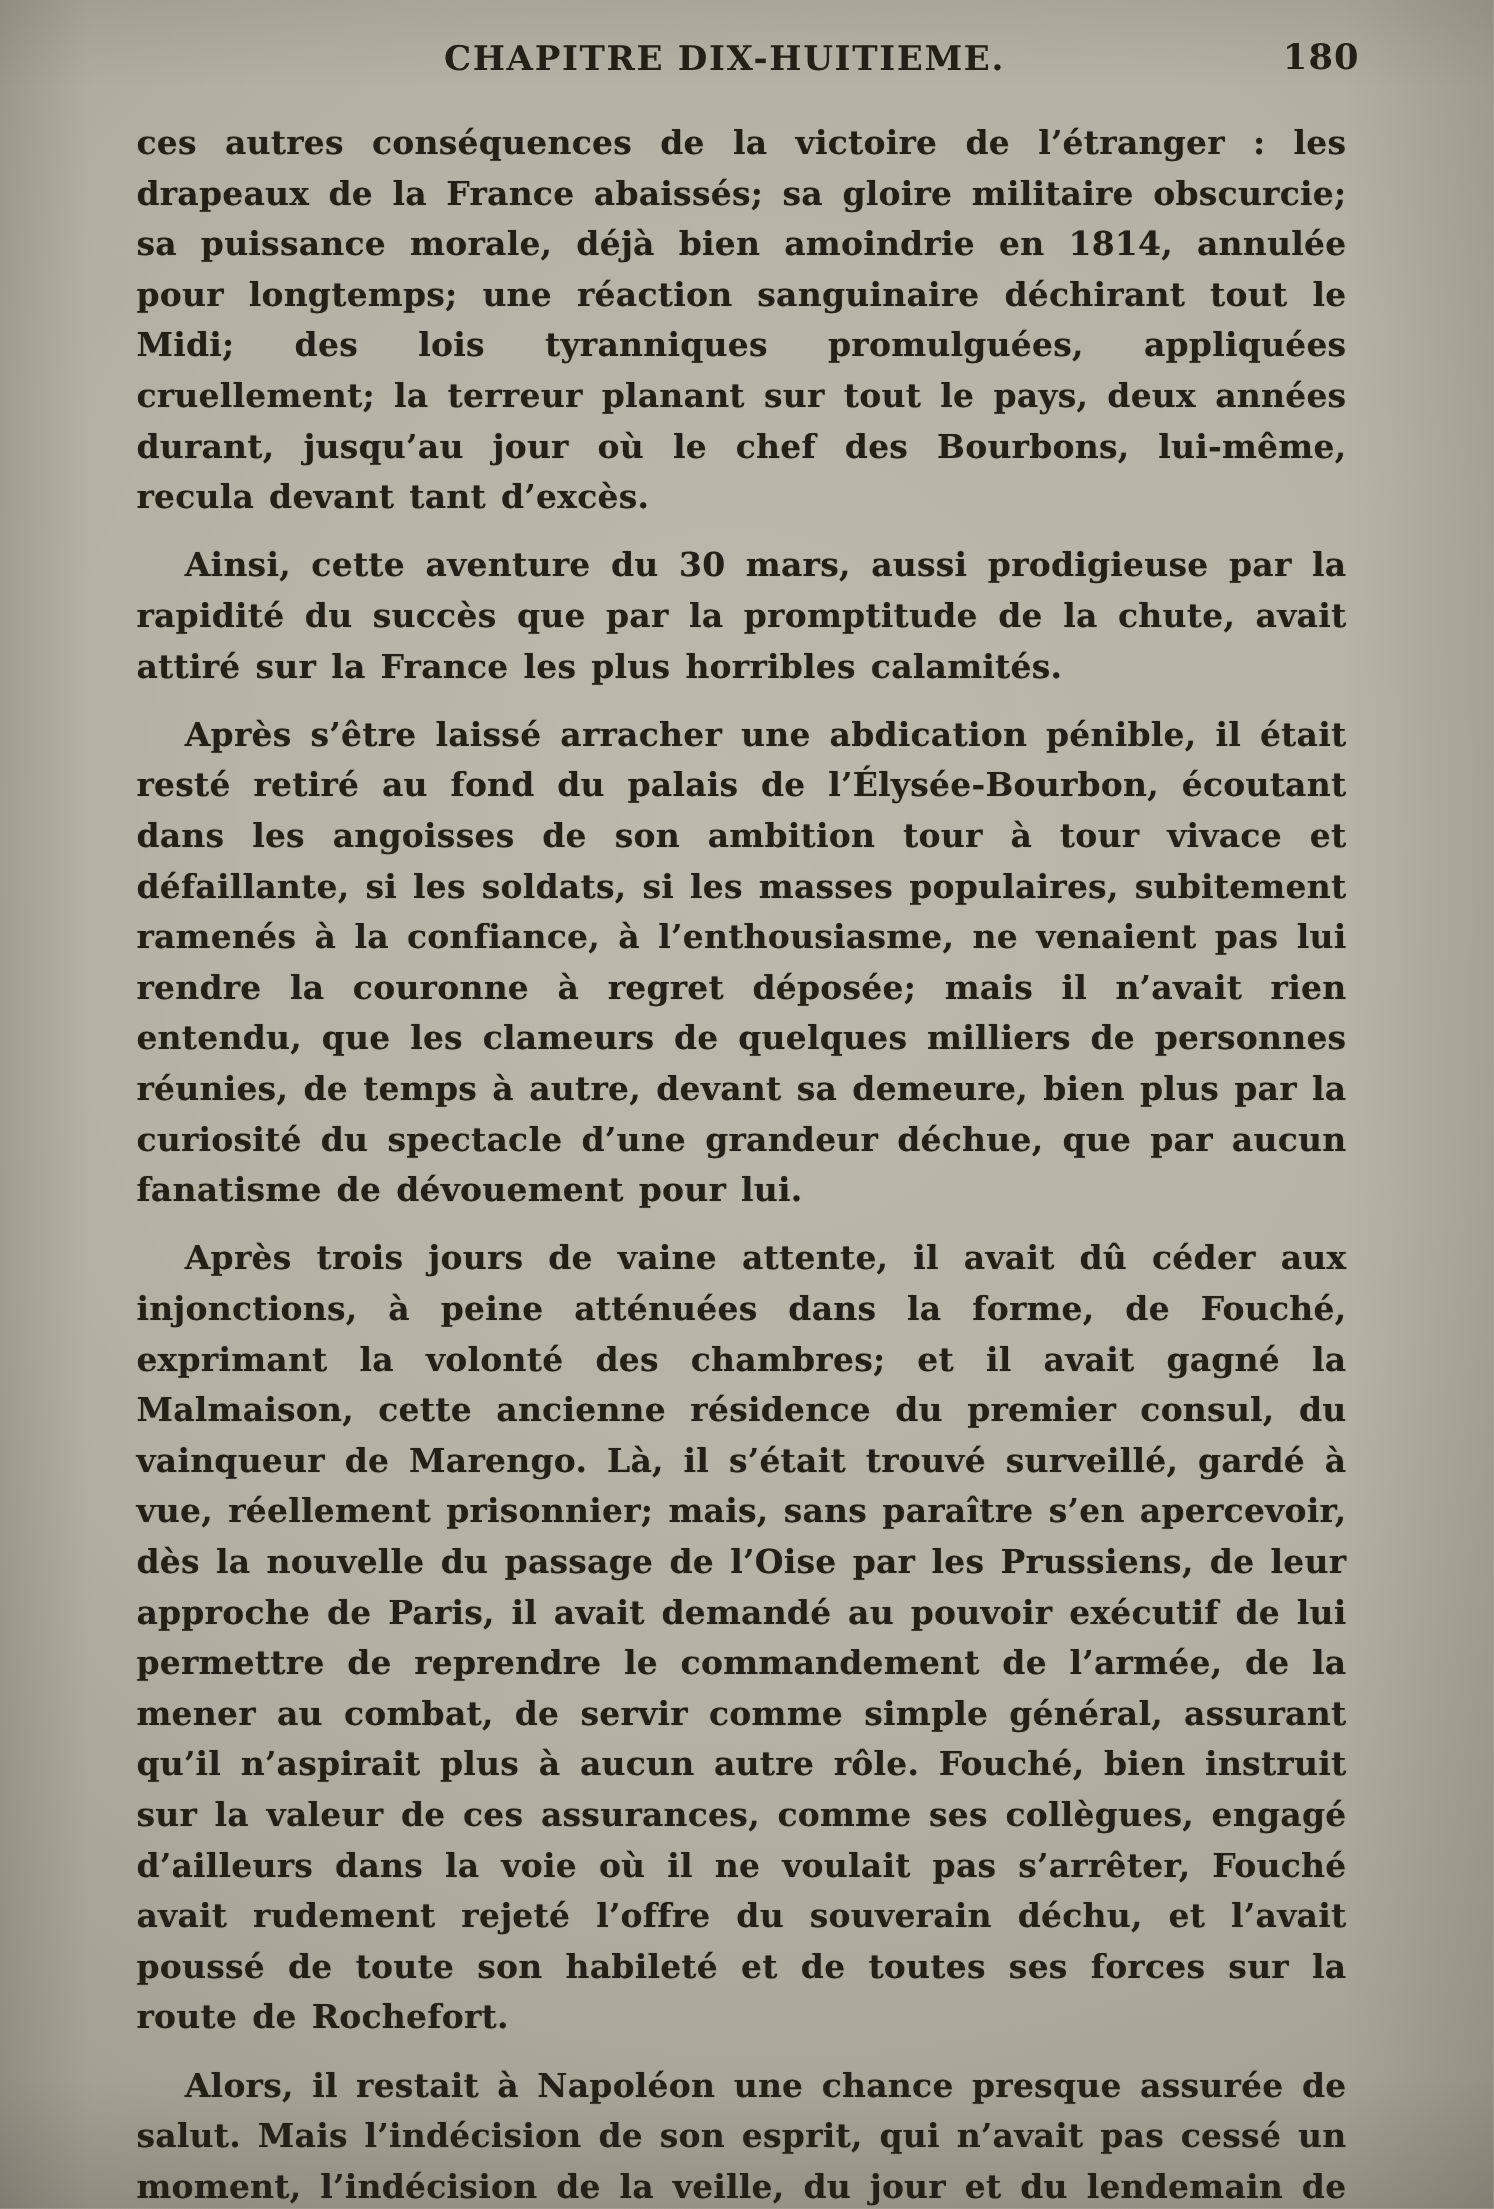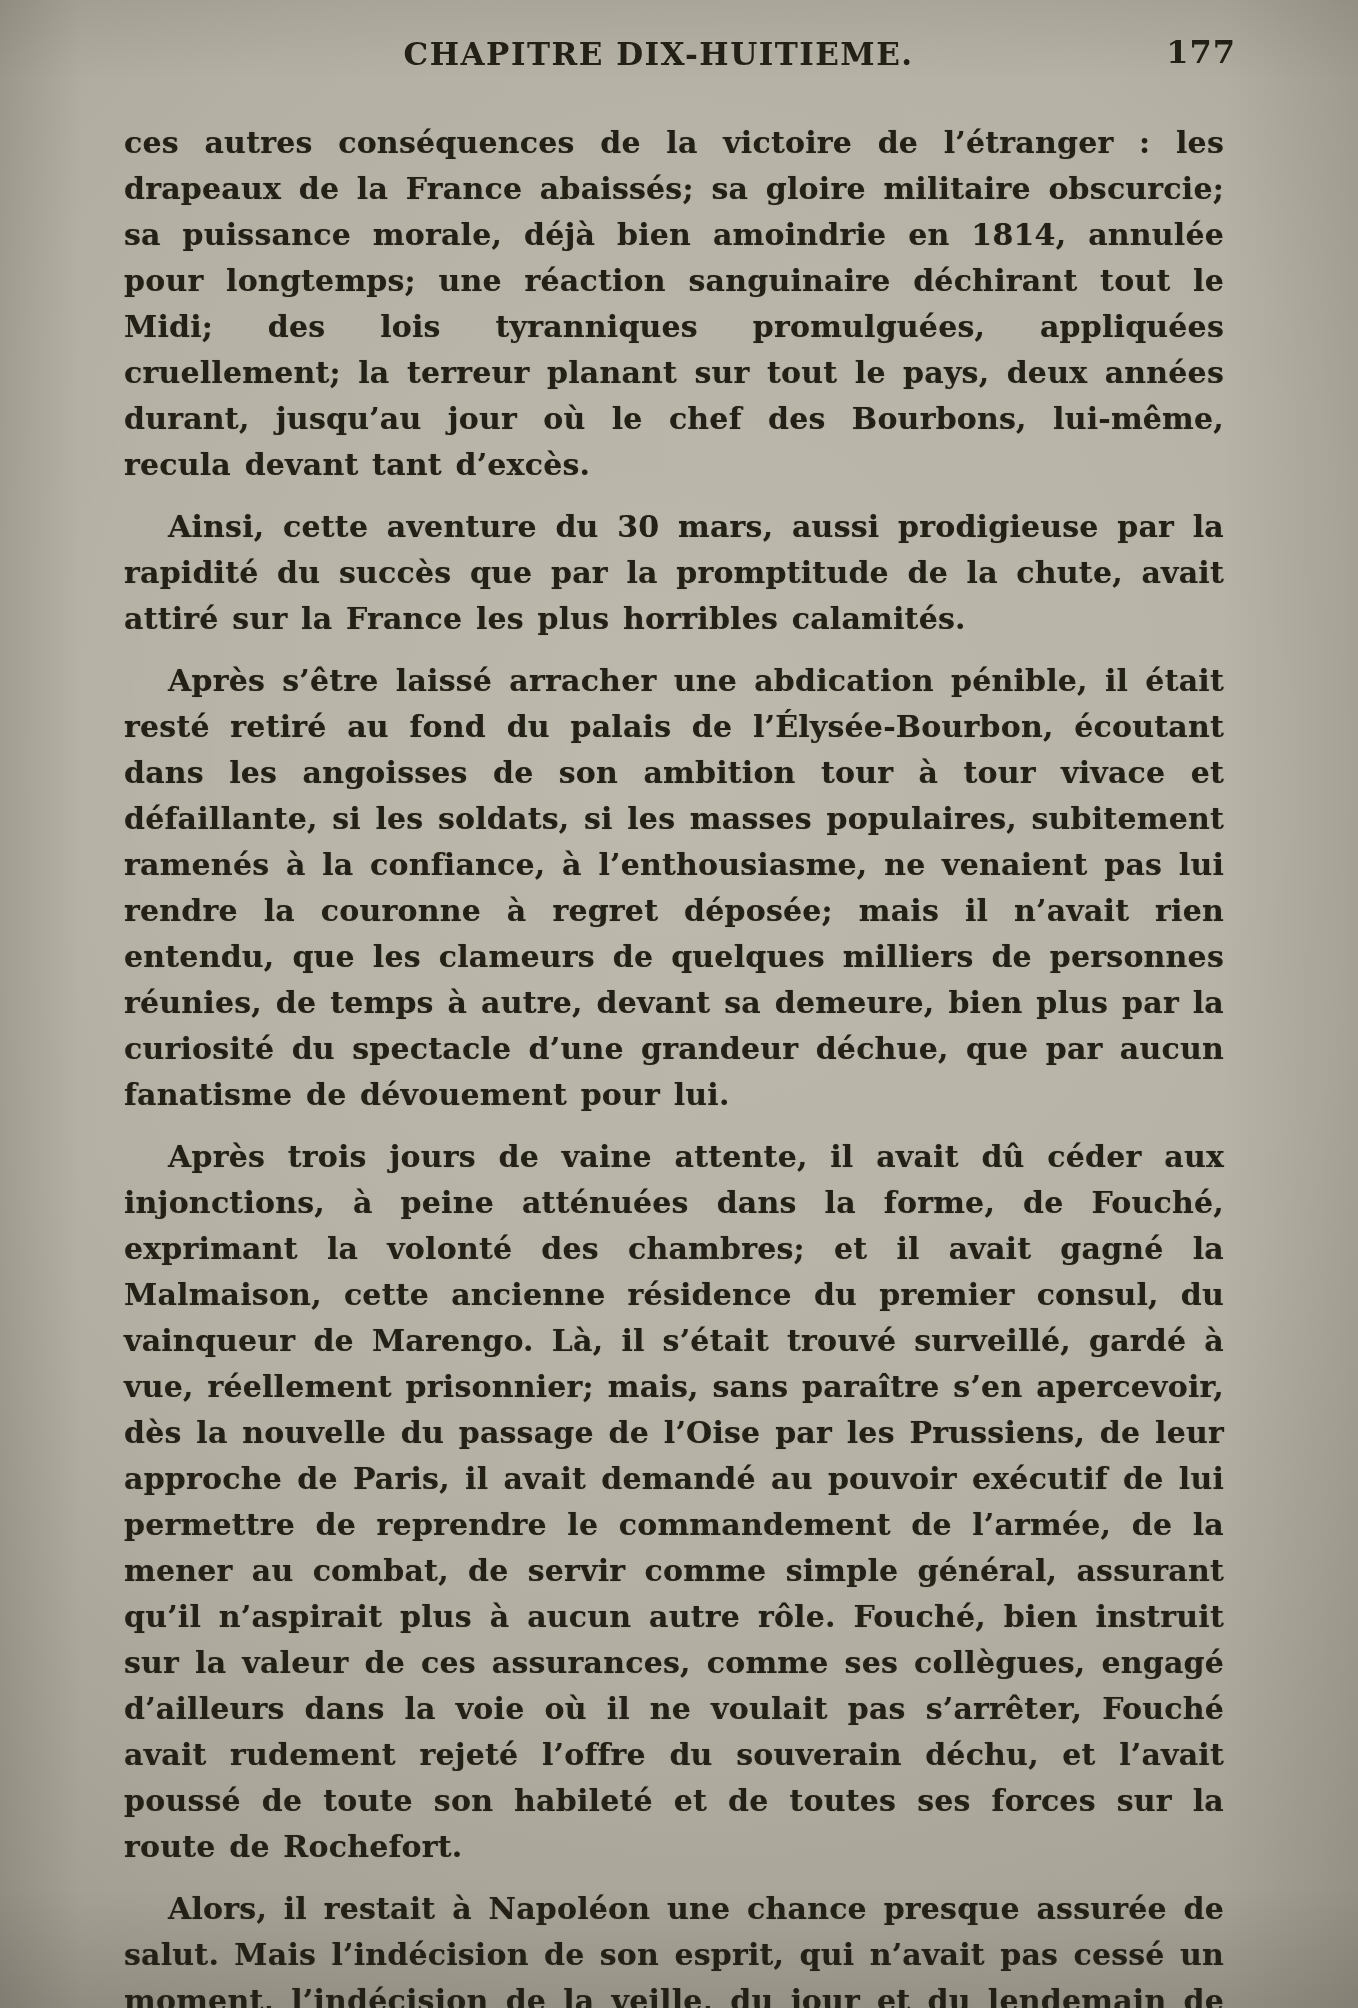--- a/index.html
+++ b/index.html
@@ -25,21 +25,21 @@
     
     background:
       radial-gradient(ellipse 120% 90% at 48% 38%, rgba(255,252,240,0.16) 0%, rgba(255,252,240,0.05) 45%, rgba(46,42,33,0.16) 88%, rgba(40,36,28,0.30) 100%),
       linear-gradient(90deg, rgba(52,48,40,0.18) 0%, rgba(52,48,40,0.02) 6%, rgba(52,48,40,0.00) 90%, rgba(52,48,40,0.14) 100%),
       linear-gradient(180deg, rgba(52,48,40,0.10) 0%, rgba(52,48,40,0.00) 4%, rgba(52,48,40,0.00) 94%, rgba(52,48,40,0.16) 100%),
       var(--paper,#b2aea1);
   }
   .page-header{
     position:relative;
     height:58px;
-    padding-top:36px;
+    padding-top:24px;
   }
   .chapter-title{
     position:absolute;
     left:50%;
     top:36px;
     transform:translateX(-54%);
     font-size:31px;
     font-weight:bold;
     letter-spacing:1.5px;
     white-space:nowrap;
@@ -70,21 +70,21 @@
     text-indent:44px;
   }
 </style>
 </head>
 <body>
 
 <div class="scan-page">
 
   <div class="page-header">
     <div class="chapter-title">CHAPITRE DIX-HUITIEME.</div>
-    <div class="page-number">177</div>
+    <div class="page-number">180</div>
   </div>
 
   <div class="text-block">
     <p>ces autres conséquences de la victoire de l’étranger : les drapeaux de la France abaissés; sa gloire militaire obscurcie; sa puissance morale, déjà bien amoindrie en 1814, annulée pour longtemps; une réaction sanguinaire déchirant tout le Midi; des lois tyranniques promulguées, appliquées cruellement; la terreur planant sur tout le pays, deux années durant, jusqu’au jour où le chef des Bourbons, lui-même, recula devant tant d’excès.</p>
     <p class="indent">Ainsi, cette aventure du 30 mars, aussi prodigieuse par la rapidité du succès que par la promptitude de la chute, avait attiré sur la France les plus horribles calamités.</p>
     <p class="indent">Après s’être laissé arracher une abdication pénible, il était resté retiré au fond du palais de l’Élysée-Bourbon, écoutant dans les angoisses de son ambition tour à tour vivace et défaillante, si les soldats, si les masses populaires, subitement ramenés à la confiance, à l’enthousiasme, ne venaient pas lui rendre la couronne à regret déposée; mais il n’avait rien entendu, que les clameurs de quelques milliers de personnes réunies, de temps à autre, devant sa demeure, bien plus par la curiosité du spectacle d’une grandeur déchue, que par aucun fanatisme de dévouement pour lui.</p>
     <p class="indent">Après trois jours de vaine attente, il avait dû céder aux injonctions, à peine atténuées dans la forme, de Fouché, exprimant la volonté des chambres; et il avait gagné la Malmaison, cette ancienne résidence du premier consul, du vainqueur de Marengo. Là, il s’était trouvé surveillé, gardé à vue, réellement prisonnier; mais, sans paraître s’en apercevoir, dès la nouvelle du passage de l’Oise par les Prussiens, de leur approche de Paris, il avait demandé au pouvoir exécutif de lui permettre de reprendre le commandement de l’armée, de la mener au combat, de servir comme simple général, assurant qu’il n’aspirait plus à aucun autre rôle. Fouché, bien instruit sur la valeur de ces assurances, comme ses collègues, engagé d’ailleurs dans la voie où il ne voulait pas s’arrêter, Fouché avait rudement rejeté l’offre du souverain déchu, et l’avait poussé de toute son habileté et de toutes ses forces sur la route de Rochefort.</p>
     <p class="indent">Alors, il restait à Napoléon une chance presque assurée de salut. Mais l’indécision de son esprit, qui n’avait pas cessé un moment, l’indécision de la veille, du jour et du lendemain de Waterloo la lui</p>
   </div>
 

